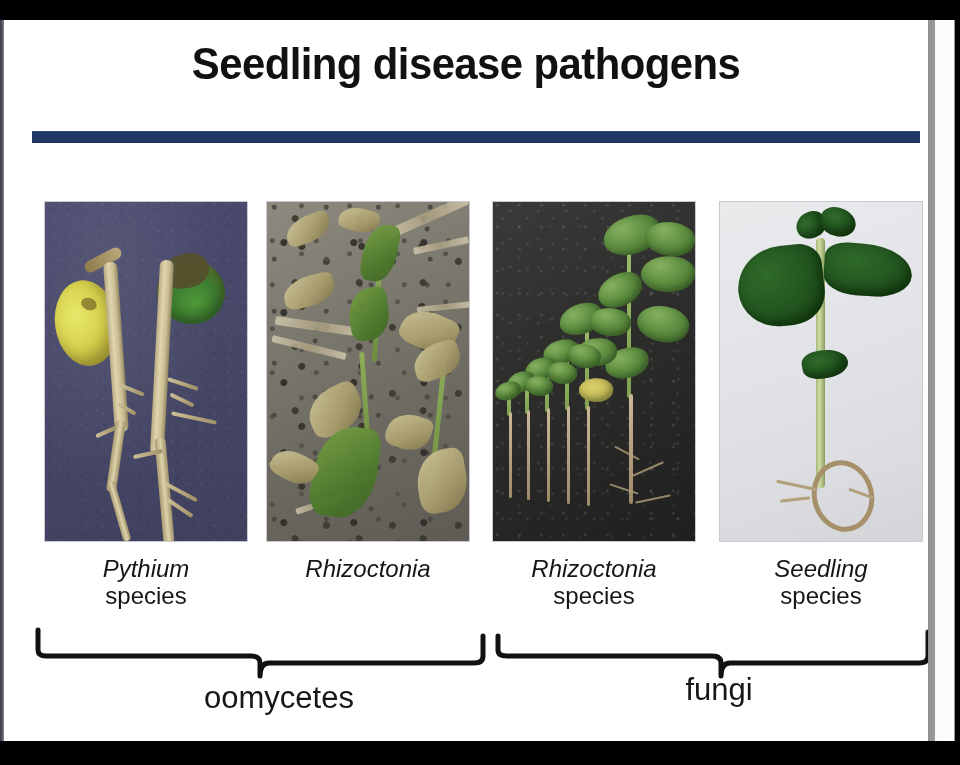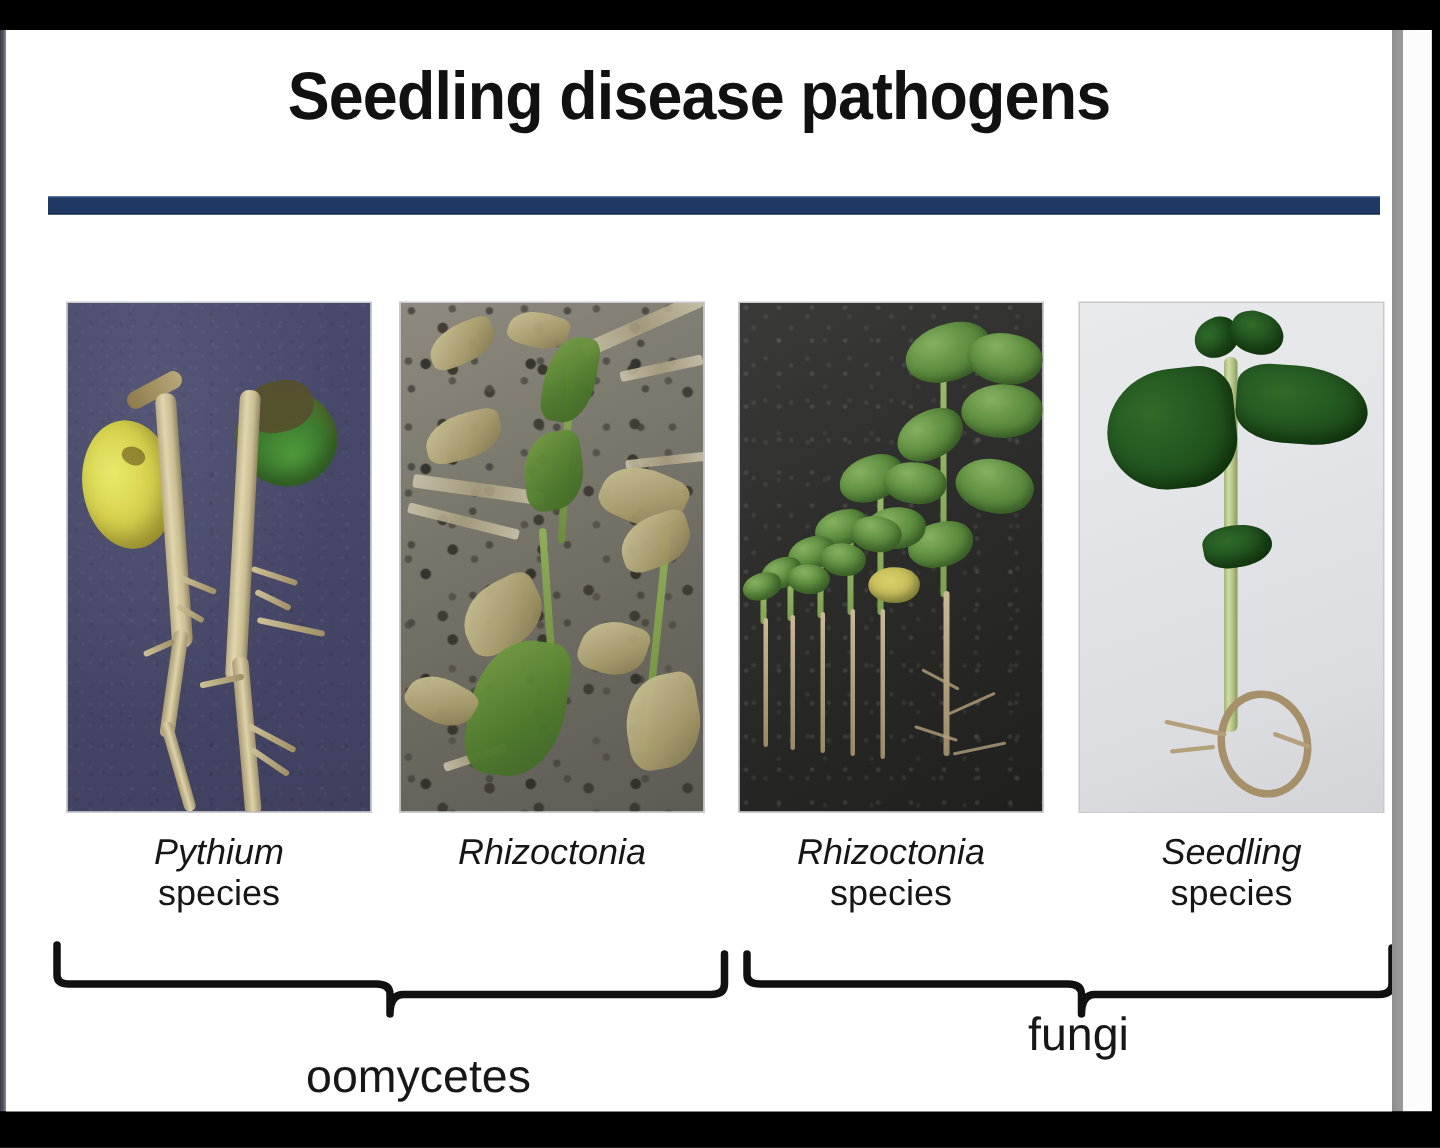--- a/index.html
+++ b/index.html
@@ -338,21 +338,21 @@
     left: 0; top: 600px;
     width: 924px; height: 60px;
   }
   .group-label {
     position: absolute;
     text-align: center;
     font-size: 31px;
     color: #171717;
     white-space: nowrap;
   }
-  #label-oomycetes { left: 60px;  top: 680px; width: 430px; }
+  #label-oomycetes { left: 60px;  top: 660px; width: 430px; }
   #label-fungi     { left: 500px; top: 652px; width: 430px; }
 </style>
 </head>
 <body>
 
 <div id="slide-frame">
 
   <div class="letterbox-top"></div>
   <div class="pillar-left"></div>
   <div class="pillar-right"></div>

